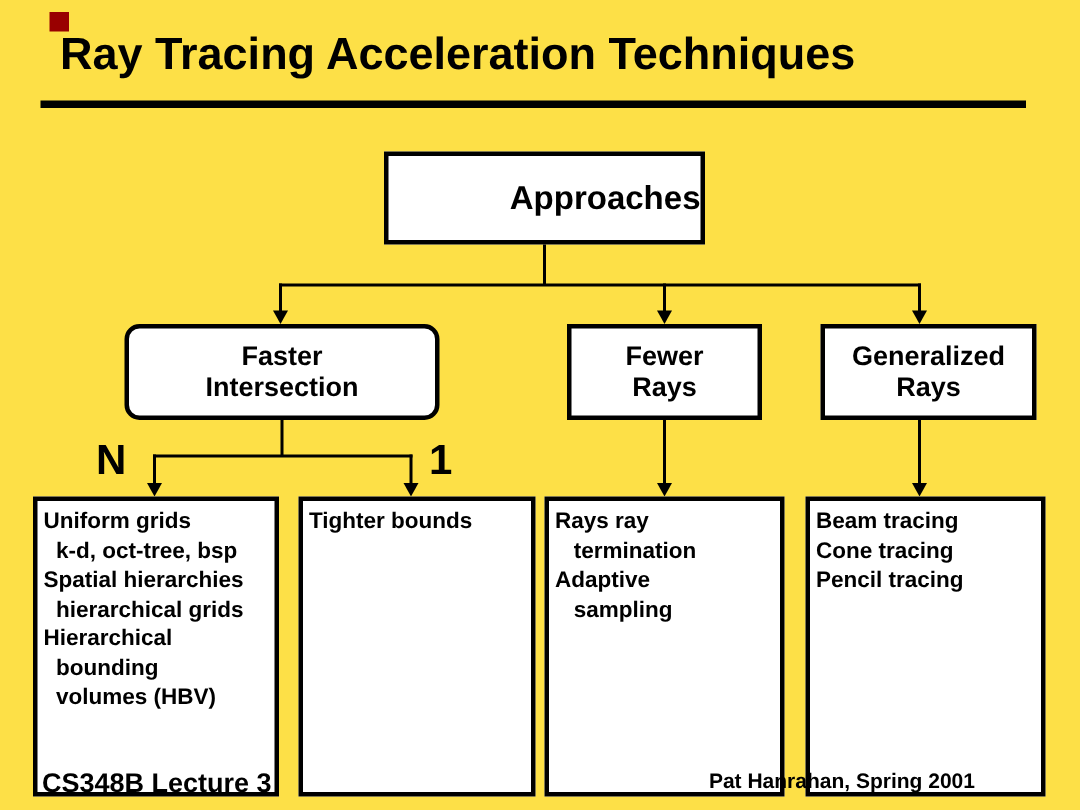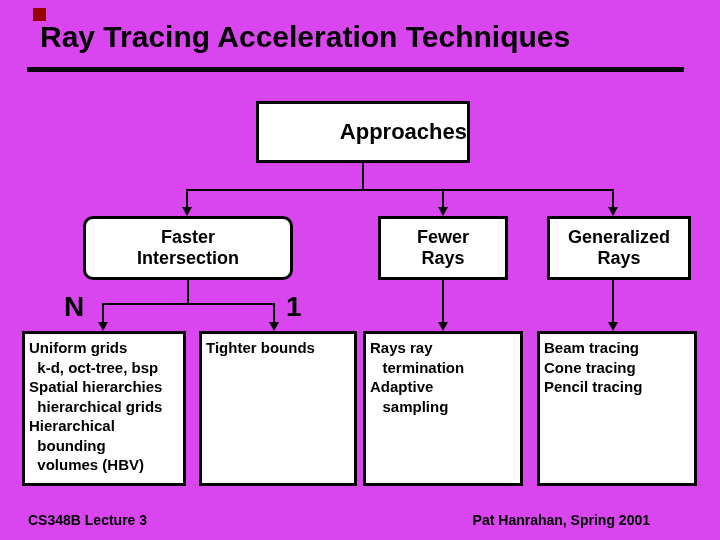--- a/index.html
+++ b/index.html
@@ -1,21 +1,21 @@
 <!DOCTYPE html>
 <html><head>
 <meta charset="utf-8">
 <style>
   html,body{margin:0;padding:0;}
   body{
     width:720px;height:540px;background:#ffffff;overflow:hidden;
     font-family:"Liberation Sans","DejaVu Sans",sans-serif;
     -webkit-font-smoothing:antialiased;
   }
-  .slide{position:relative;width:720px;height:540px;background:#d946ef;color:#000;}
+  .slide{position:relative;width:720px;height:540px;background:#fde047;color:#000;}
 
   .accent-square{position:absolute;left:33px;top:8px;width:13px;height:13px;background:#990000;}
 
   .title{
     position:absolute;left:40px;top:20px;margin:0;
     font-size:30px;font-weight:bold;color:#000;white-space:nowrap;letter-spacing:0px;
   }
   .title-rule{position:absolute;left:27px;top:67px;width:657px;height:5px;background:#000;}
 
   .box{
@@ -23,42 +23,42 @@
     display:flex;flex-direction:column;align-items:center;justify-content:center;
     text-align:center;font-weight:bold;
   }
   .root-box{left:256px;top:101px;width:214px;height:62px;font-size:22px;align-items:flex-end;}
   .mid-box{top:216px;height:64px;font-size:18px;line-height:21px;}
   .mid-faster{left:83px;width:210px;border-radius:10px;}
   .mid-fewer{left:378px;width:130px;}
   .mid-generalized{left:547px;width:144px;}
 
   .leaf-box{
-    position:absolute;top:331px;height:155px;border:3px solid #000;background:#fff;
+    position:absolute;top:331px;height:200px;border:3px solid #000;background:#fff;
     box-sizing:border-box;font-weight:bold;font-size:15px;line-height:19.5px;
     padding:4px 2px 0 4px;text-align:left;
   }
   .leaf-1{left:22px;width:164px;}
   .leaf-2{left:199px;width:158px;}
   .leaf-3{left:363px;width:160px;}
   .leaf-4{left:537px;width:160px;}
   .leaf-line{white-space:pre;}
 
   .vline,.hline{position:absolute;background:#000;}
   .arrow-head{
     position:absolute;width:0;height:0;
     border-left:5px solid transparent;border-right:5px solid transparent;
     border-top:9px solid #000;
   }
 
   .edge-label{position:absolute;font-weight:bold;font-size:28px;color:#000;}
   .label-n{left:64px;top:291px;}
   .label-one{left:286px;top:291px;}
 
-  .footer-left{position:absolute;left:28px;top:512px;font-size:14px;font-weight:bold;white-space:nowrap;}
+  .footer-left{position:absolute;left:28px;top:512px;font-size:18px;font-weight:bold;white-space:nowrap;}
   .footer-right{position:absolute;right:70px;top:512px;font-size:14px;font-weight:bold;white-space:nowrap;}
 </style>
 </head>
 <body>
 
 <div class="slide">
 
   <div class="accent-square" style="background-color: rgb(153, 0, 0);"></div>
 
   <h1 class="title">Ray Tracing Acceleration Techniques</h1>

